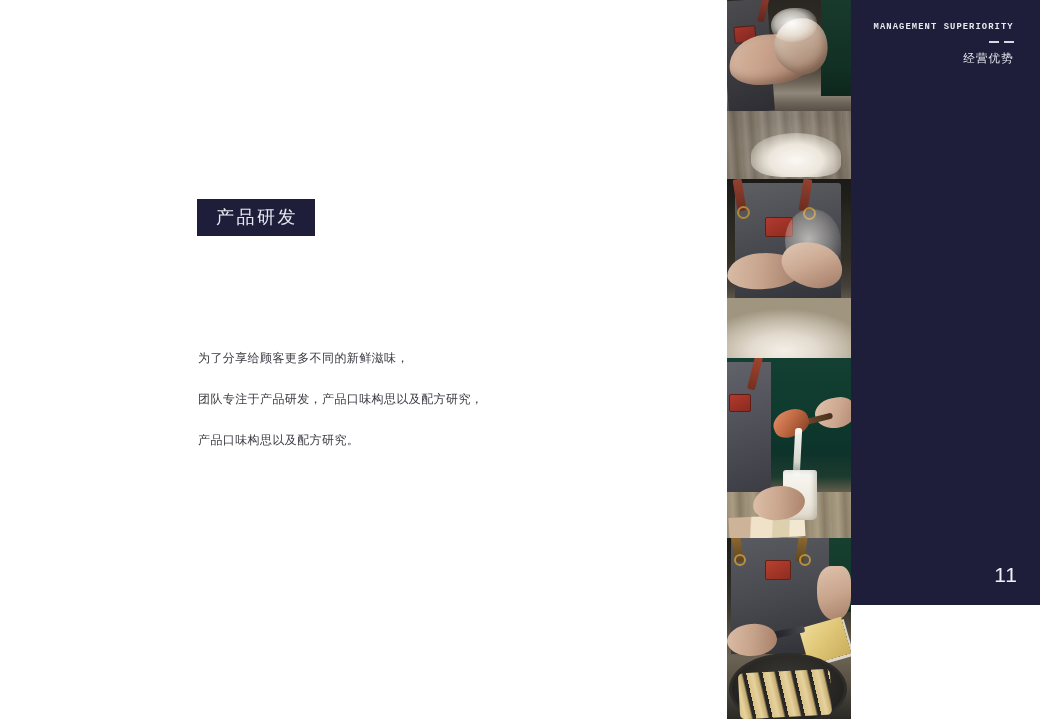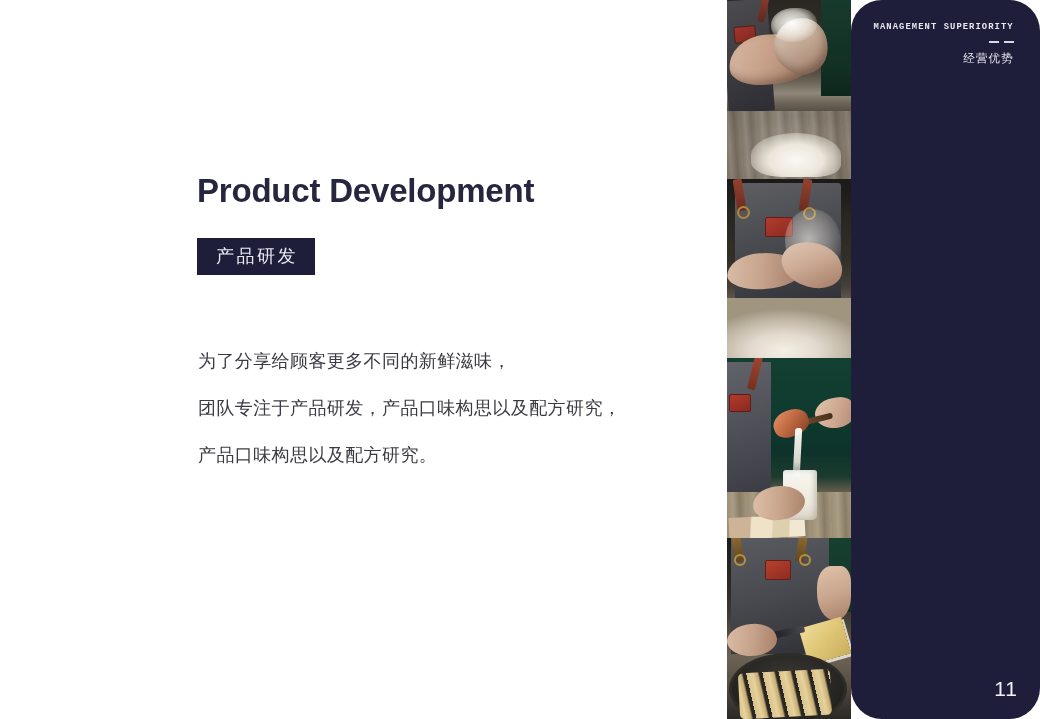--- a/index.html
+++ b/index.html
@@ -64,21 +64,21 @@
 
   .body-copy {
     position: absolute;
     left: 198px;
     top: 352px;
     width: 470px;
   }
 
   .body-line {
     font-family: "Liberation Serif", serif;
-    font-size: 18px;
+    font-size: 12px;
     color: #3a3a42;
     line-height: 1;
     margin: 0 0 29px 0;
     letter-spacing: 0.4px;
     white-space: nowrap;
   }
   .body-line:last-child { margin-bottom: 16px; }
 
   
   .photo-strip {
@@ -424,23 +424,22 @@
     border-radius: 5px;
     transform: rotate(-3deg);
   }
 
   
   .navy-panel {
     position: absolute;
     left: 851px;
     top: 0;
     width: 189px;
-    height: 719px;
+    height: 605px;
     background: #1e1e3a;
-    border-radius: 31px;
   }
 
   .header-block {
     position: absolute;
     right: 26px;
     top: 22px;
     text-align: right;
   }
 
   .header-en {
@@ -494,21 +493,20 @@
   }
 </style>
 </head>
 <body>
 
 <div id="slide">
 
   <div class="content-area">
 
     <div class="title-block">
-      <h1 class="slide-title">Product Development</h1>
       <div class="subtitle-badge">产品研发</div>
     </div>
 
     <div class="body-copy">
       <p class="body-line">为了分享给顾客更多不同的新鲜滋味，</p>
       <p class="body-line">团队专注于产品研发，产品口味构思以及配方研究，</p>
       <p class="body-line">产品口味构思以及配方研究。</p>
     </div>
 
   </div>

